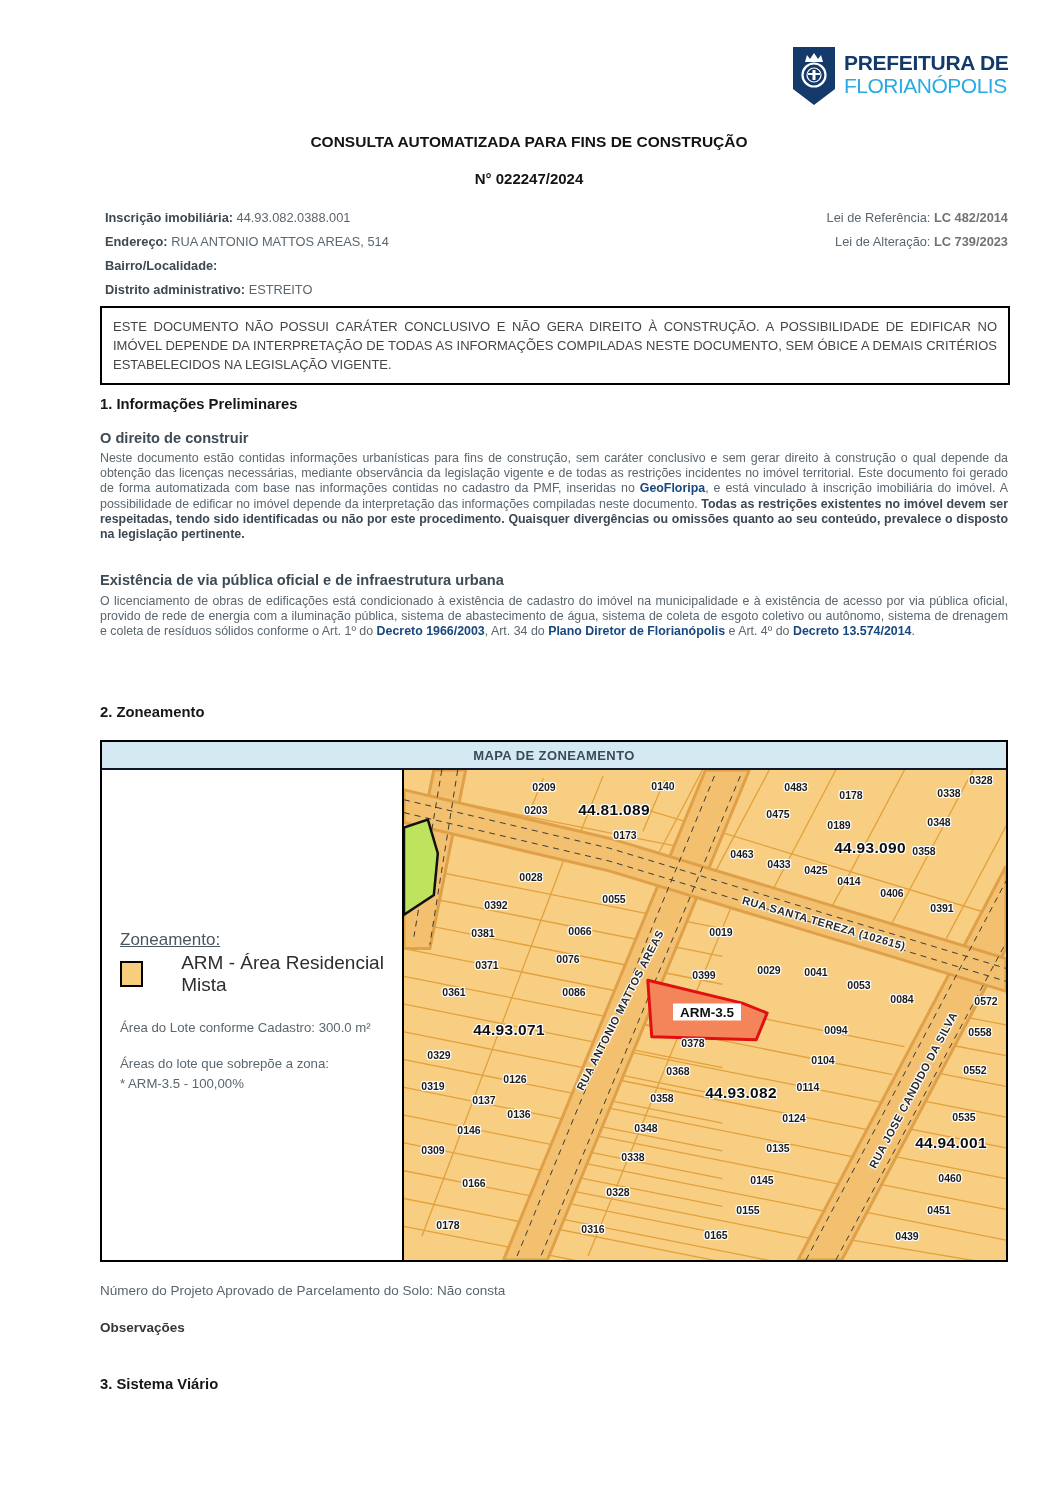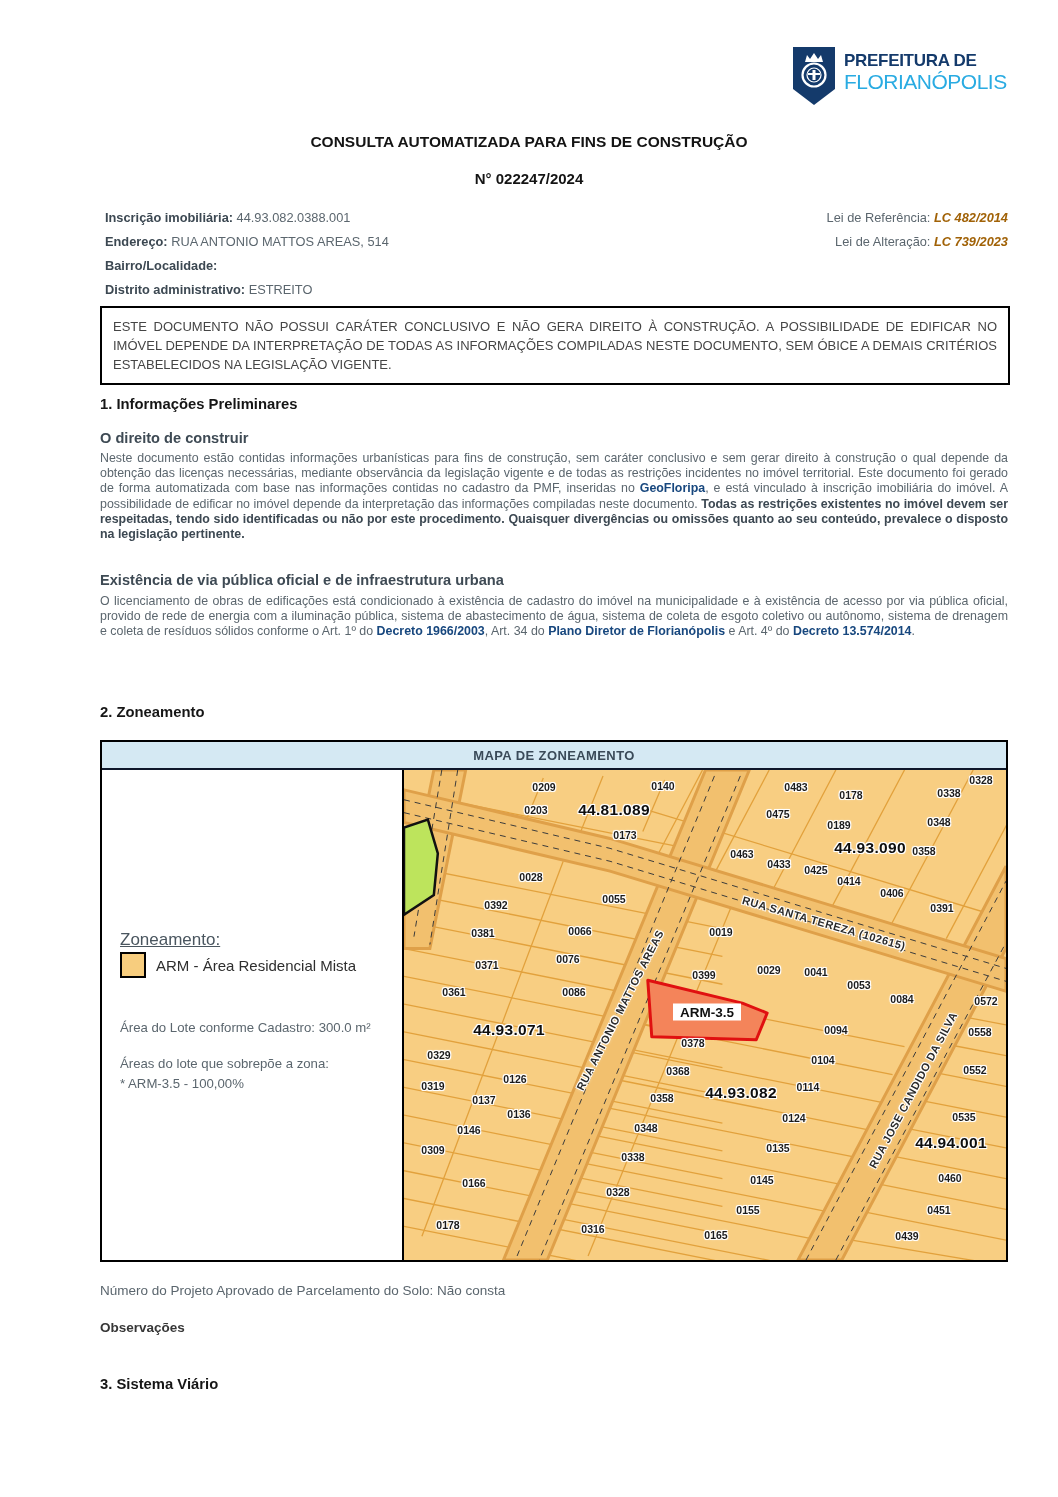--- a/index.html
+++ b/index.html
@@ -1,35 +1,35 @@
 <!DOCTYPE html>
 <html><head>
 <meta charset="utf-8">
 <style>
   html,body{margin:0;padding:0;background:#fff;}
   .page{position:relative;width:1058px;height:1497px;background:#fff;overflow:hidden;
         font-family:"Liberation Sans",sans-serif;color:#5b666e;}
   
   .logo{position:absolute;left:792px;top:46px;display:flex;align-items:flex-start;gap:8px;}
   .logo-text{line-height:1;padding-top:6px;}
-  .logo-line1{font-size:17px;font-weight:bold;color:#143a6b;letter-spacing:-0.3px;}
+  .logo-line1{font-size:21px;font-weight:bold;color:#143a6b;letter-spacing:-0.3px;}
   .logo-line2{font-size:21px;font-weight:normal;color:#29abe2;letter-spacing:-0.5px;margin-top:2px;}
   
   .doc-title{position:absolute;left:0;top:133px;width:100%;text-align:center;
              font-size:15.5px;font-weight:bold;color:#141414;}
   .doc-number{position:absolute;left:0;top:170px;width:100%;text-align:center;
               font-size:15px;font-weight:bold;color:#141414;}
   
   .info-left{position:absolute;left:105px;top:210px;font-size:12.8px;}
   .info-left .row{margin-bottom:9px;}
   .info-right{position:absolute;right:50px;top:210px;text-align:right;font-size:12.8px;}
   .info-right .row{margin-bottom:9px;}
   .lbl{font-weight:bold;color:#3c4852;}
   .val{color:#5b666e;}
-  .link{font-weight:bold;color:#a16207;cursor:pointer;font-style:italic;}
+  .link{font-weight:bold;color:#737373;cursor:pointer;}
   
   .warning{position:absolute;left:100px;top:306px;width:884px;border:2px solid #000;
            padding:9px 11px;font-size:13px;line-height:19px;color:#454545;text-align:justify;}
   
   .h-section{position:absolute;left:100px;font-size:14.8px;font-weight:bold;color:#161616;}
   .h-sub{position:absolute;left:100px;font-size:14.6px;font-weight:bold;color:#3e4a54;}
   .par{position:absolute;left:100px;width:908px;font-size:12.4px;line-height:15.2px;
        text-align:justify;color:#5b666e;}
   .tx-b{font-weight:bold;color:#3c4852;}
   .tx-link{font-weight:bold;color:#17477e;cursor:pointer;}
@@ -37,21 +37,21 @@
   .map-box{position:absolute;left:100px;top:740px;width:904px;height:518px;border:2px solid #000;}
   .map-header{height:26px;border-bottom:2px solid #0f172a;background:#d5e9f3;display:flex;
               align-items:center;justify-content:center;font-size:13px;font-weight:bold;
               color:#3a4a58;letter-spacing:.4px;}
   .map-body{display:flex;height:490px;}
   .map-side{width:300px;border-right:2px solid #000;position:relative;background:#fff;}
   .side-zone-title{position:absolute;left:18px;top:160px;font-size:17px;color:#4a565f;
                    text-decoration:underline;}
   .legend-row{position:absolute;left:18px;top:182px;display:flex;align-items:center;gap:10px;}
   .legend-swatch{width:22px;height:22px;border:2px solid #000;background:#f7cd7e;}
-  .legend-label{font-size:15px;color:#2e2e2e;}
+  .legend-label{font-size:19px;color:#2e2e2e;margin-left:28px;}
   .side-area{position:absolute;left:18px;top:250px;font-size:13.2px;color:#5b666e;}
   .side-overlap-title{position:absolute;left:18px;top:286px;font-size:13.2px;color:#5b666e;}
   .side-overlap-item{position:absolute;left:18px;top:306px;font-size:13.2px;color:#5b666e;}
   .map-canvas{position:relative;width:602px;height:490px;overflow:hidden;background:#f8ce82;}
   .map-canvas svg{position:absolute;left:0;top:0;}
   .parcel-label{position:absolute;transform:translate(-50%,-50%);font-size:10.5px;font-weight:bold;
     color:#1b1b1b;white-space:nowrap;
     text-shadow:-1px -1px 0 #fff,1px -1px 0 #fff,-1px 1px 0 #fff,1px 1px 0 #fff,0 0 3px #fff;}
   .block-label{position:absolute;transform:translate(-50%,-50%);font-size:15.5px;font-weight:bold;
     color:#0e0e0e;white-space:nowrap;letter-spacing:.3px;

